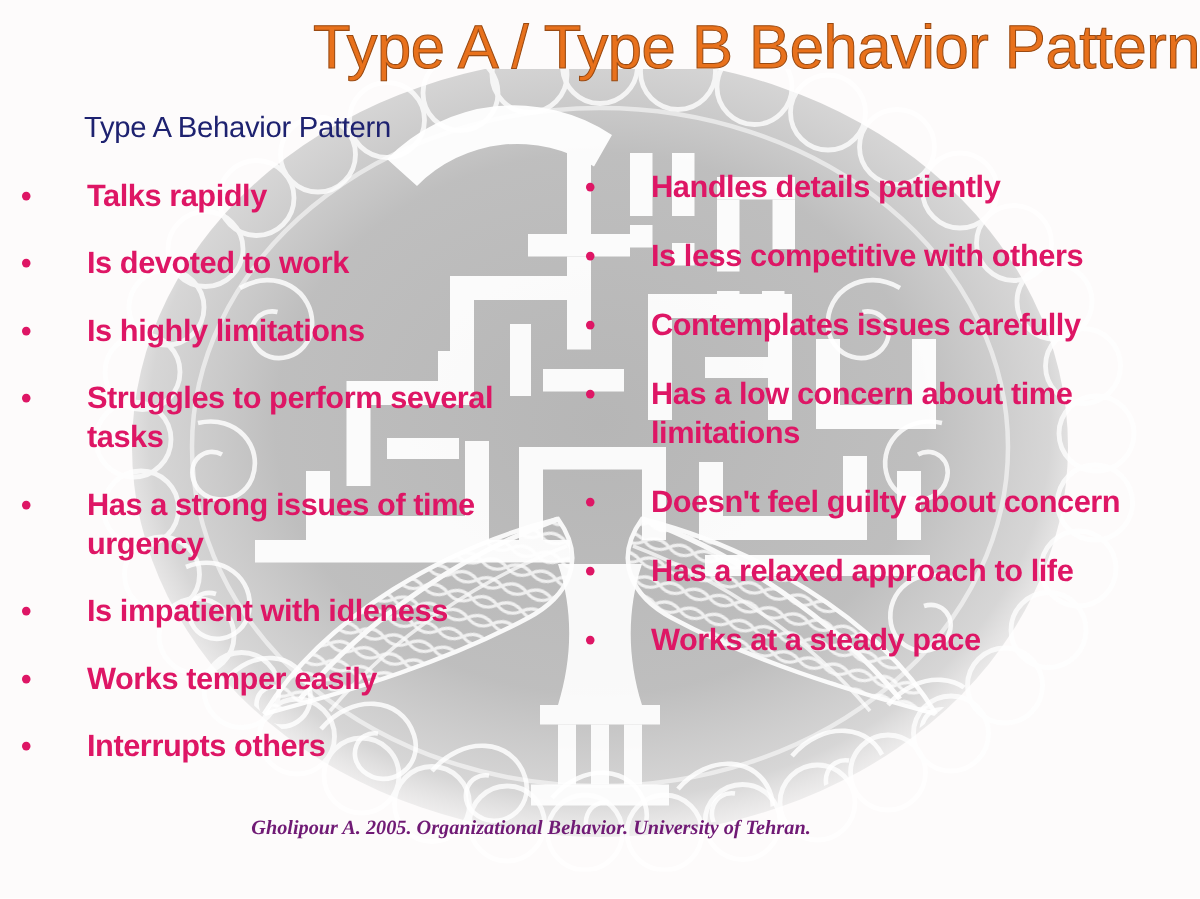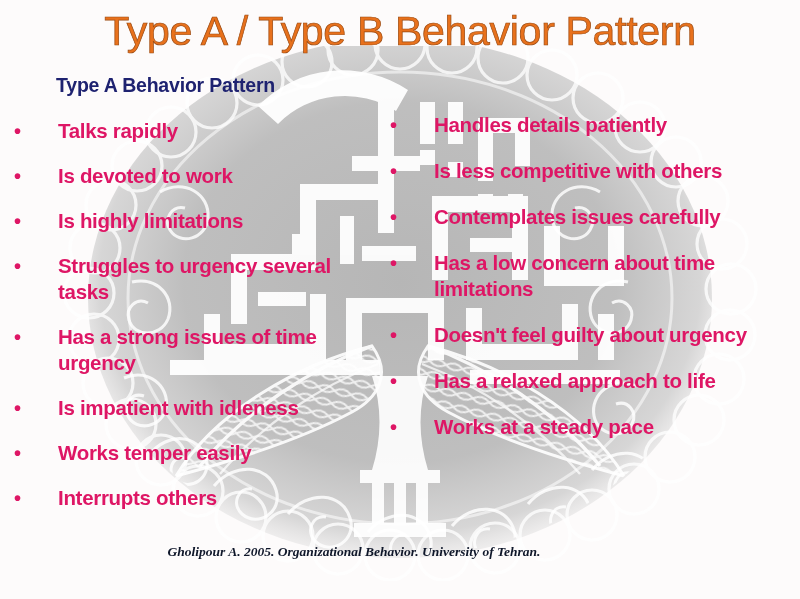--- a/index.html
+++ b/index.html
@@ -26,37 +26,37 @@
     z-index: 0;
     pointer-events: none;
   }
 
   
   #title {
     position: absolute;
     left: 0;
     top: 8px;
     width: 800px;
-    text-align: center;
+    text-align: right;
     z-index: 3;
     font-size: 41px;
     font-weight: 400;
     letter-spacing: -0.3px;
     color: #E8711C;
     -webkit-text-stroke: 0.7px #9a4a12;
     white-space: nowrap;
   }
 
   
   .col-head {
     position: absolute;
     top: 74px;
     z-index: 3;
     font-size: 19.5px;
-    font-weight: bold;
+    font-weight: normal;
     color: #1e2270;
     letter-spacing: -0.2px;
     white-space: nowrap;
   }
   #head-a { left: 56px; }
   #head-b { left: 421px; }
 
   
   .col {
     position: absolute;
@@ -94,21 +94,21 @@
     position: absolute;
     left: 0;
     top: 544px;
     width: 708px;
     text-align: center;
     z-index: 3;
     font-family: "Liberation Serif", serif;
     font-style: italic;
     font-weight: bold;
     font-size: 13.5px;
-    color: #0f172a;
+    color: #701a75;
     white-space: nowrap;
   }
 </style>
 </head>
 <body>
 
 <div id="slide">
 
   <svg id="watermark" viewBox="0 0 800 535" preserveAspectRatio="none" aria-hidden="true">
     <defs>
@@ -273,21 +273,21 @@
     <div class="bullet-row">
       <span class="dot">•</span>
       <span class="btext">Is devoted to work</span>
     </div>
     <div class="bullet-row">
       <span class="dot">•</span>
       <span class="btext">Is highly limitations</span>
     </div>
     <div class="bullet-row">
       <span class="dot">•</span>
-      <span class="btext">Struggles to urgency several tasks</span>
+      <span class="btext">Struggles to perform several tasks</span>
     </div>
     <div class="bullet-row">
       <span class="dot">•</span>
       <span class="btext">Has a strong issues of time urgency</span>
     </div>
     <div class="bullet-row">
       <span class="dot">•</span>
       <span class="btext">Is impatient with idleness</span>
     </div>
     <div class="bullet-row">
@@ -312,21 +312,21 @@
     <div class="bullet-row">
       <span class="dot">•</span>
       <span class="btext">Contemplates issues carefully</span>
     </div>
     <div class="bullet-row">
       <span class="dot">•</span>
       <span class="btext">Has a low concern about time limitations</span>
     </div>
     <div class="bullet-row">
       <span class="dot">•</span>
-      <span class="btext">Doesn't feel guilty about urgency</span>
+      <span class="btext">Doesn't feel guilty about concern</span>
     </div>
     <div class="bullet-row">
       <span class="dot">•</span>
       <span class="btext">Has a relaxed approach to life</span>
     </div>
     <div class="bullet-row">
       <span class="dot">•</span>
       <span class="btext">Works at a steady pace</span>
     </div>
   </div>

